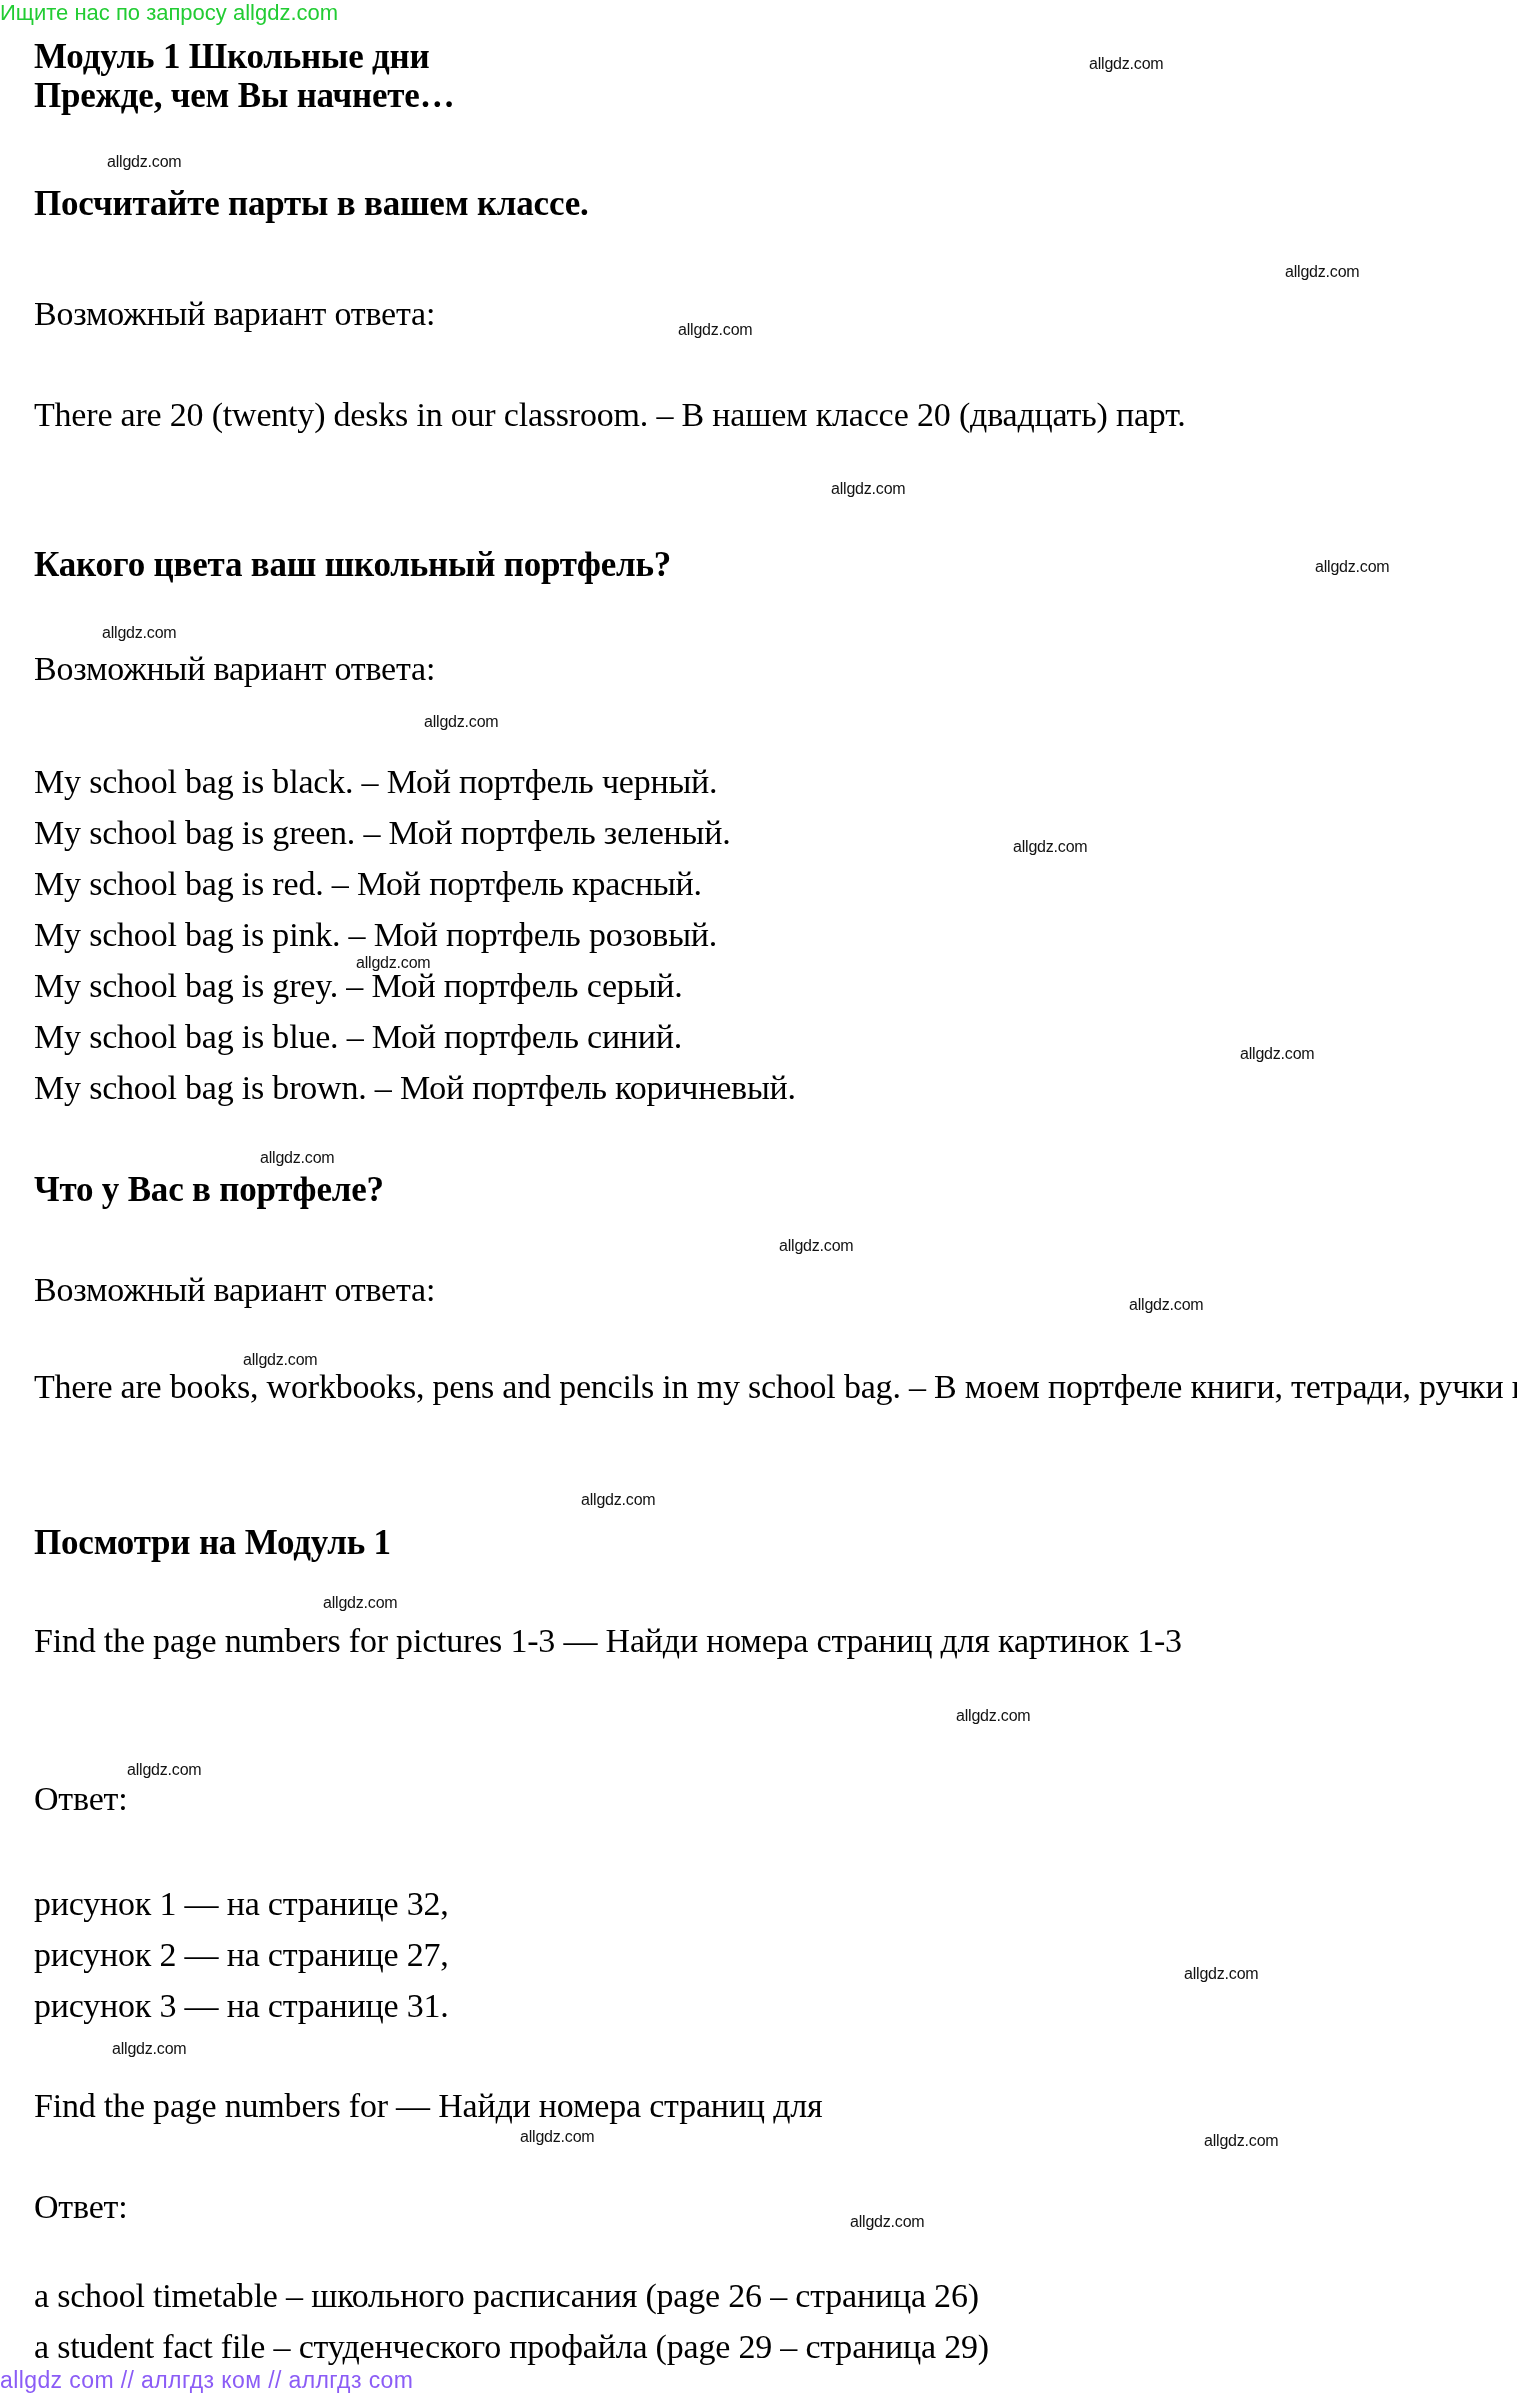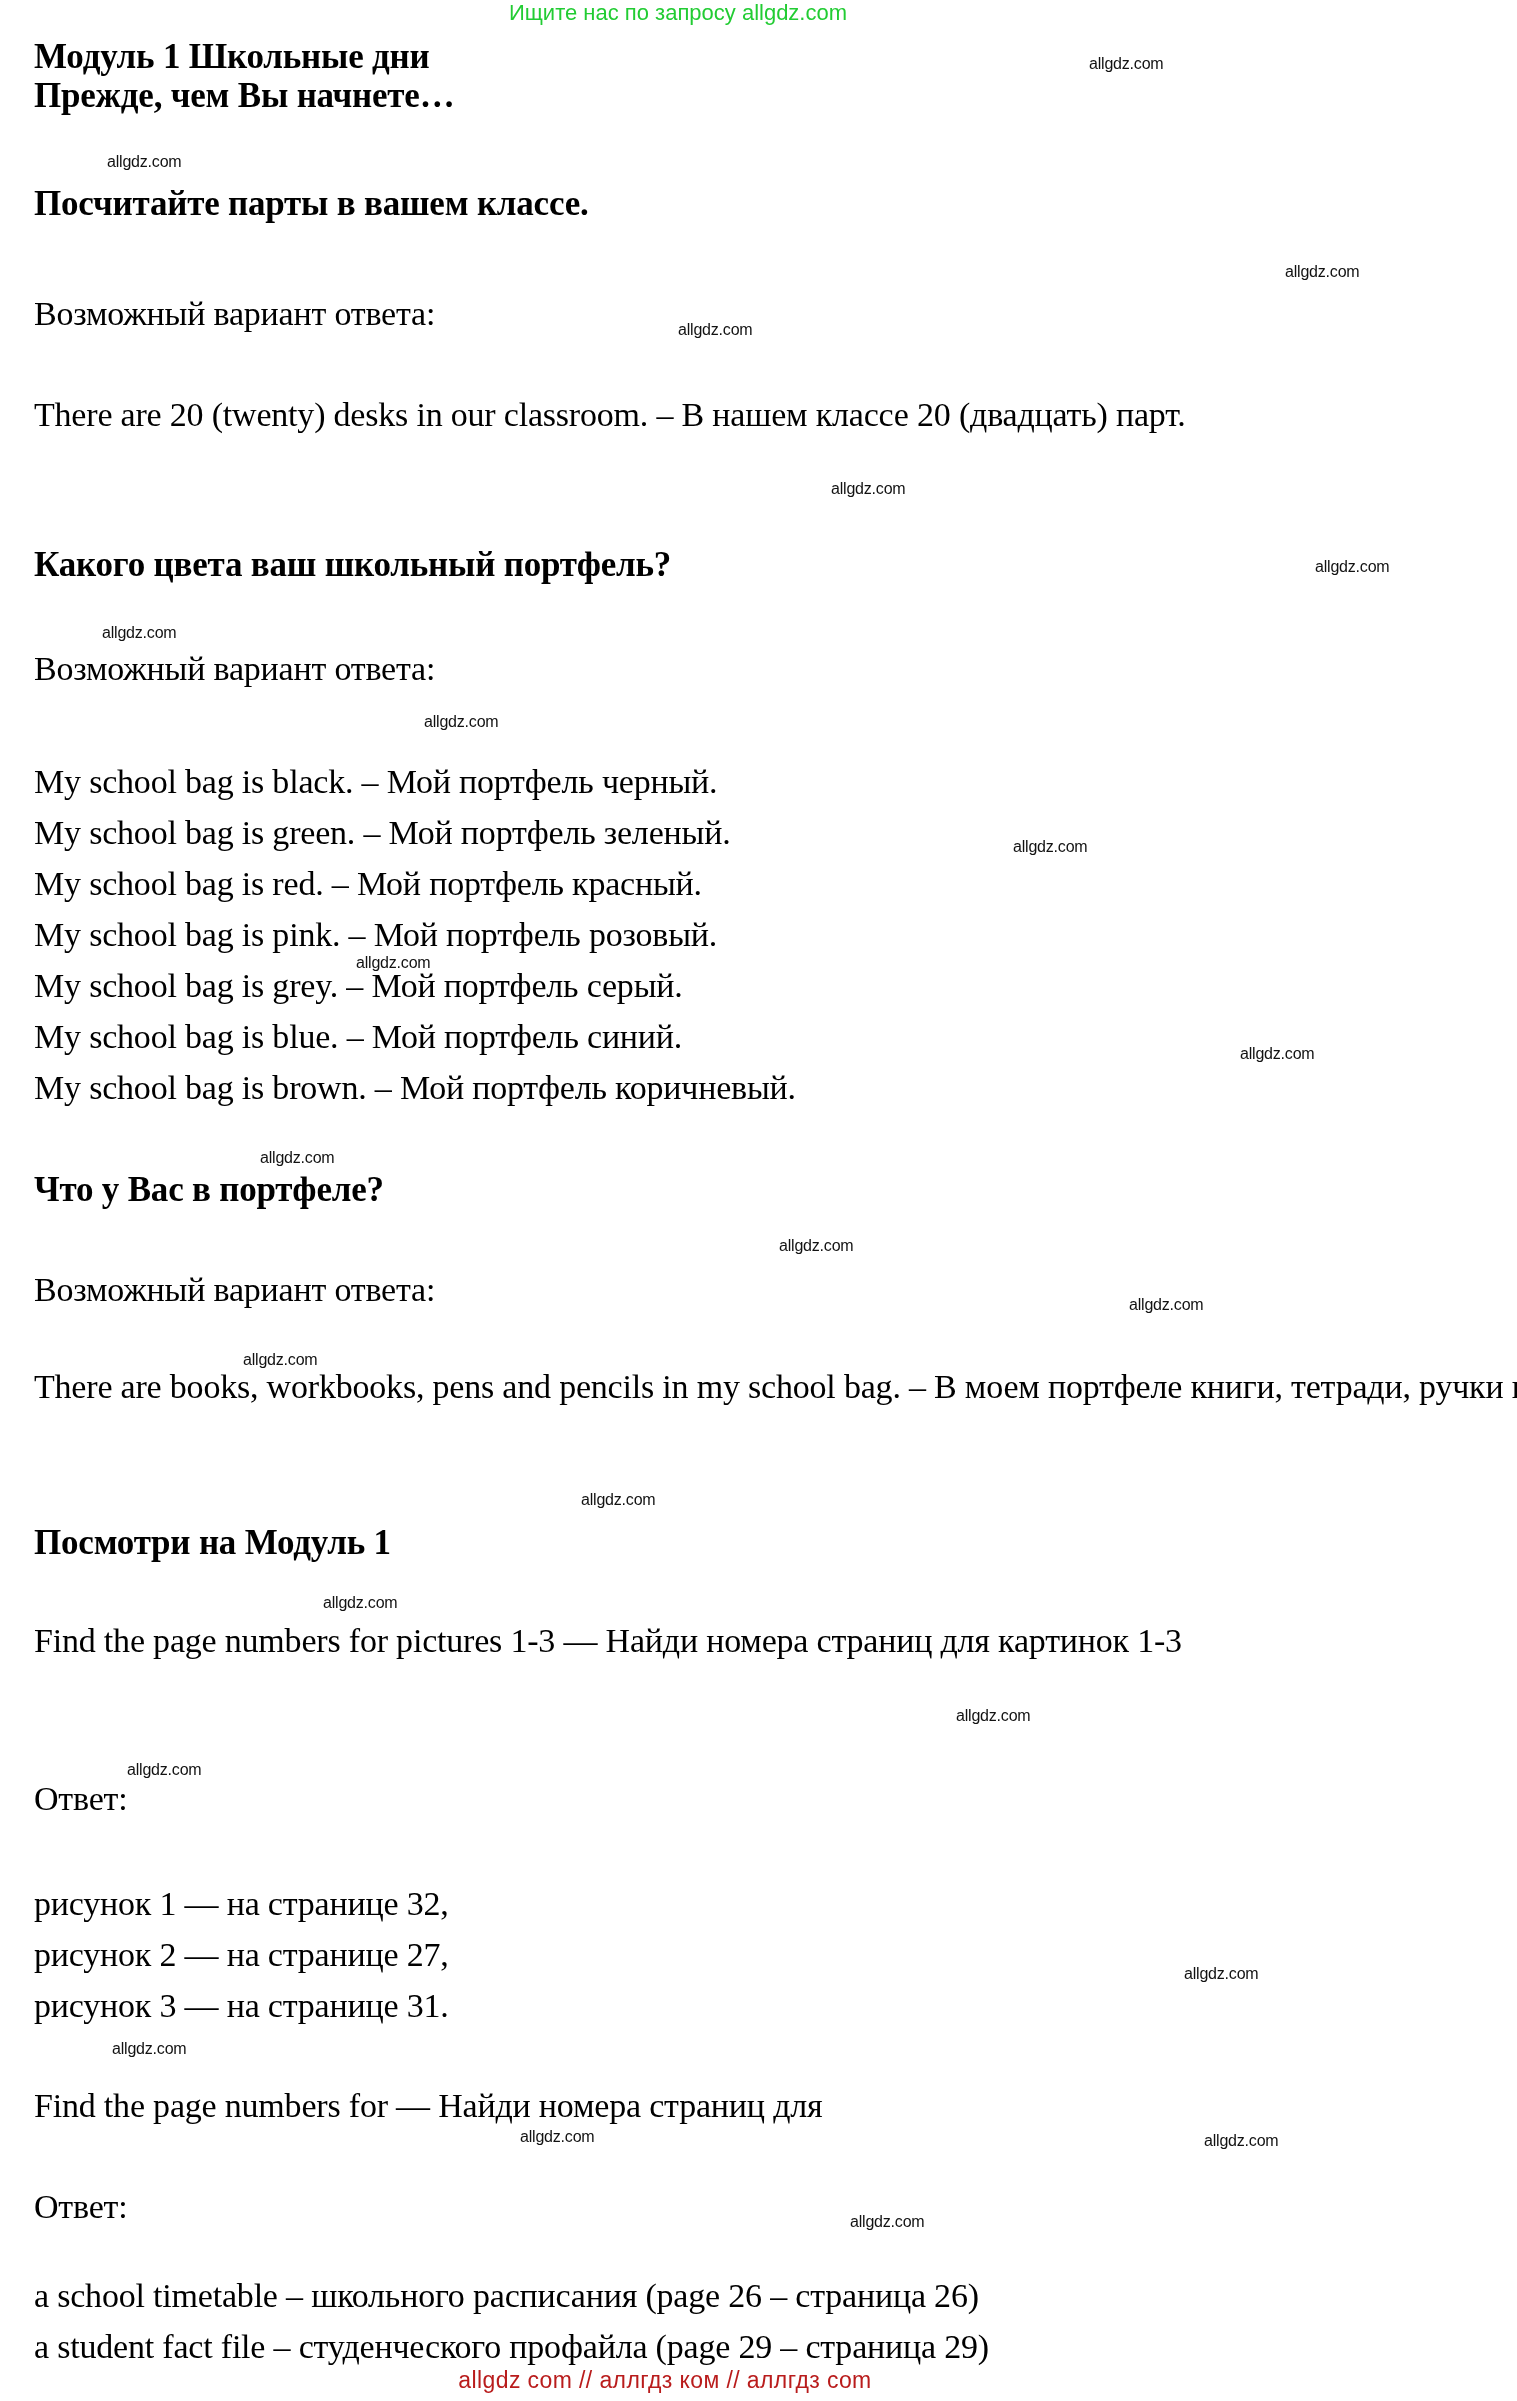--- a/index.html
+++ b/index.html
@@ -25,36 +25,34 @@
     color: #121212;
     white-space: nowrap;
     letter-spacing: -0.2px;
   }
 
   .green-header {
     position: absolute;
     left: 0;
     top: 0;
     width: 1356px;
-    text-align: center;
     font-family: "Liberation Sans", "DejaVu Sans", sans-serif;
     font-size: 22px;
     color: #22CC33;
     white-space: nowrap;
   }
 
   .purple-footer {
     position: absolute;
     left: 0;
     top: 2367px;
     width: 1330px;
-    text-align: center;
     font-family: "Liberation Sans", "DejaVu Sans", sans-serif;
     font-size: 23px;
-    color: #b91c1c;
+    color: #8b5cf6;
     white-space: nowrap;
     letter-spacing: 0.4px;
   }
 
   
   .blk {
     position: absolute;
     left: 17px;
     width: 1488px;
   }

